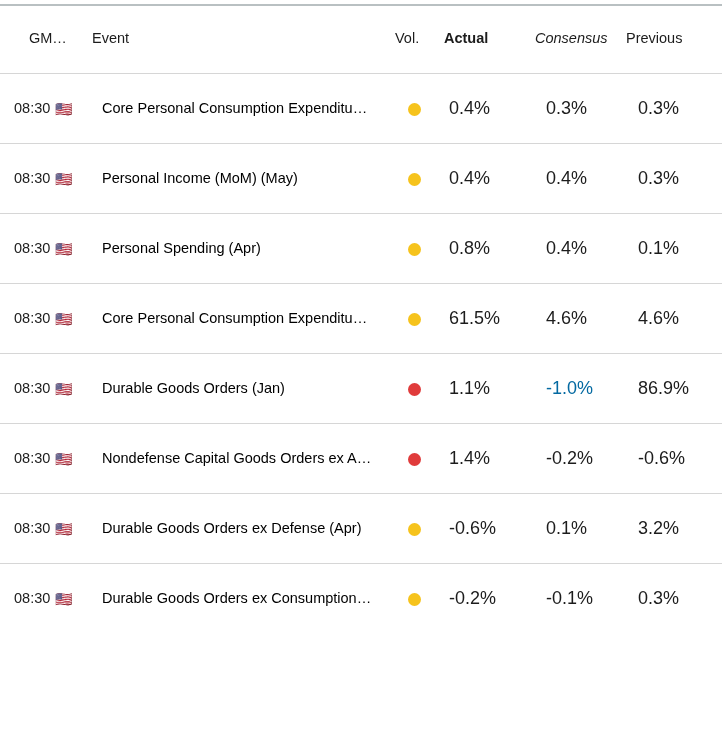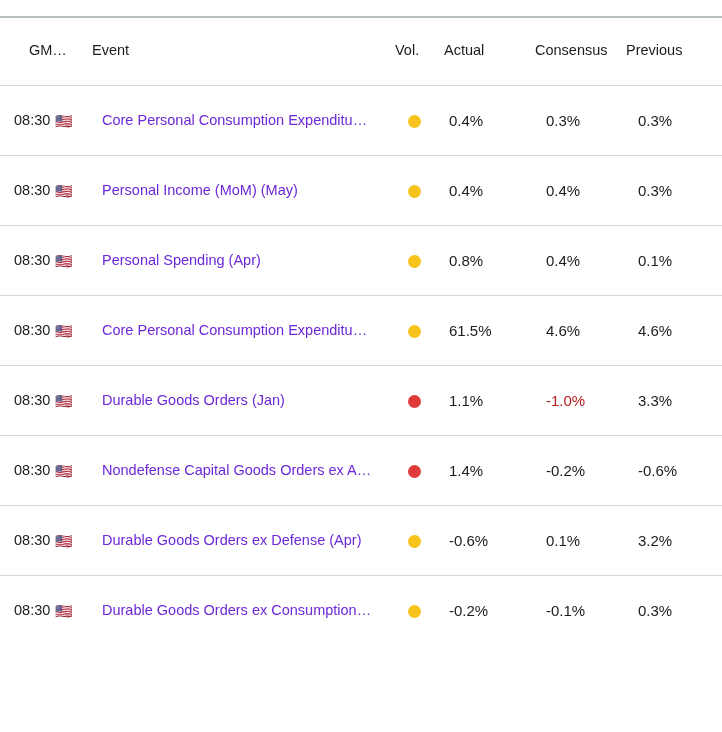--- a/index.html
+++ b/index.html
@@ -29,21 +29,21 @@
     left: 0;
     width: 722px;
     height: 2px;
     background: #b9c0c2;
   }
 
   table.cal-table {
     width: 722px;
     border-collapse: collapse;
     table-layout: fixed;
-    margin-top: 16px;
+    margin-top: 4px;
   }
 
   col.c-time     { width: 88px; }
   col.c-event    { width: 305px; }
   col.c-vol      { width: 42px; }
   col.c-actual   { width: 97px; }
   col.c-consensus{ width: 92px; }
   col.c-previous { width: 98px; }
 
   thead th {
@@ -54,22 +54,22 @@
     padding: 0;
     height: 69px;
     vertical-align: middle;
     border-bottom: 1px solid #d6d6d6;
     white-space: nowrap;
     overflow: hidden;
   }
   thead th.th-time    { padding-left: 29px; }
   thead th.th-event   { padding-left: 4px; }
   thead th.th-vol     { padding-left: 2px; }
-  thead th.th-actual  { padding-left: 9px; }
-  thead th.th-cons    { padding-left: 3px; }
+  thead th.th-actual  { padding-left: 9px; font-weight: bold; }
+  thead th.th-cons    { padding-left: 3px; font-style: italic; }
   thead th.th-prev    { padding-left: 2px; }
 
   .th-ellipsis {
     display: inline-block;
     max-width: 52px;
     overflow: hidden;
     text-overflow: ellipsis;
     white-space: nowrap;
     vertical-align: bottom;
   }
@@ -110,21 +110,21 @@
     letter-spacing: 0;
   }
 
   td.cell-event {
     padding-left: 4px;
     padding-right: 0;
     overflow: hidden;
   }
   .event-link {
     display: block;
-    color: #6d28d9;
+    color: #000000;
     text-decoration: none;
     font-size: 14.5px;
     white-space: nowrap;
     overflow: hidden;
     text-overflow: ellipsis;
     max-width: 285px;
     cursor: pointer;
   }
 
   td.cell-vol {
@@ -139,22 +139,22 @@
     vertical-align: middle;
     margin-left: 1px;
   }
   .vol-dot.medium { background: #f6c31c; }
   .vol-dot.high   { background: #e03b3b; }
 
   td.cell-actual    { padding-left: 9px; white-space: nowrap; }
   td.cell-consensus { padding-left: 3px; white-space: nowrap; }
   td.cell-previous  { padding-left: 2px; white-space: nowrap; }
 
-  .val { font-size: 15px; color: #1c1c1c; }
-  .val.neg-green { color: #b91c1c; }
+  .val { font-size: 18px; color: #1c1c1c; }
+  .val.neg-green { color: #0369a1; }
 </style>
 </head>
 <body>
 
 <div class="calendar">
 
   <div class="top-rule"></div>
 
   <table class="cal-table">
     <colgroup>
@@ -232,21 +232,21 @@
           <td class="cell-previous"><span class="val">4.6%</span></td>
         </tr>
         <tr class="event-row">
           <td class="cell-time"><span class="time-text">08:30</span><span class="flag-icon">🇺🇸</span></td>
           <td class="cell-event">
             <a class="event-link">Durable Goods Orders (Jan)</a>
           </td>
           <td class="cell-vol"><span class="vol-dot high"></span></td>
           <td class="cell-actual"><span class="val">1.1%</span></td>
           <td class="cell-consensus"><span class="val neg-green">-1.0%</span></td>
-          <td class="cell-previous"><span class="val">3.3%</span></td>
+          <td class="cell-previous"><span class="val">86.9%</span></td>
         </tr>
         <tr class="event-row">
           <td class="cell-time"><span class="time-text">08:30</span><span class="flag-icon">🇺🇸</span></td>
           <td class="cell-event">
             <a class="event-link">Nondefense Capital Goods Orders ex A…</a>
           </td>
           <td class="cell-vol"><span class="vol-dot high"></span></td>
           <td class="cell-actual"><span class="val">1.4%</span></td>
           <td class="cell-consensus"><span class="val">-0.2%</span></td>
           <td class="cell-previous"><span class="val">-0.6%</span></td>

